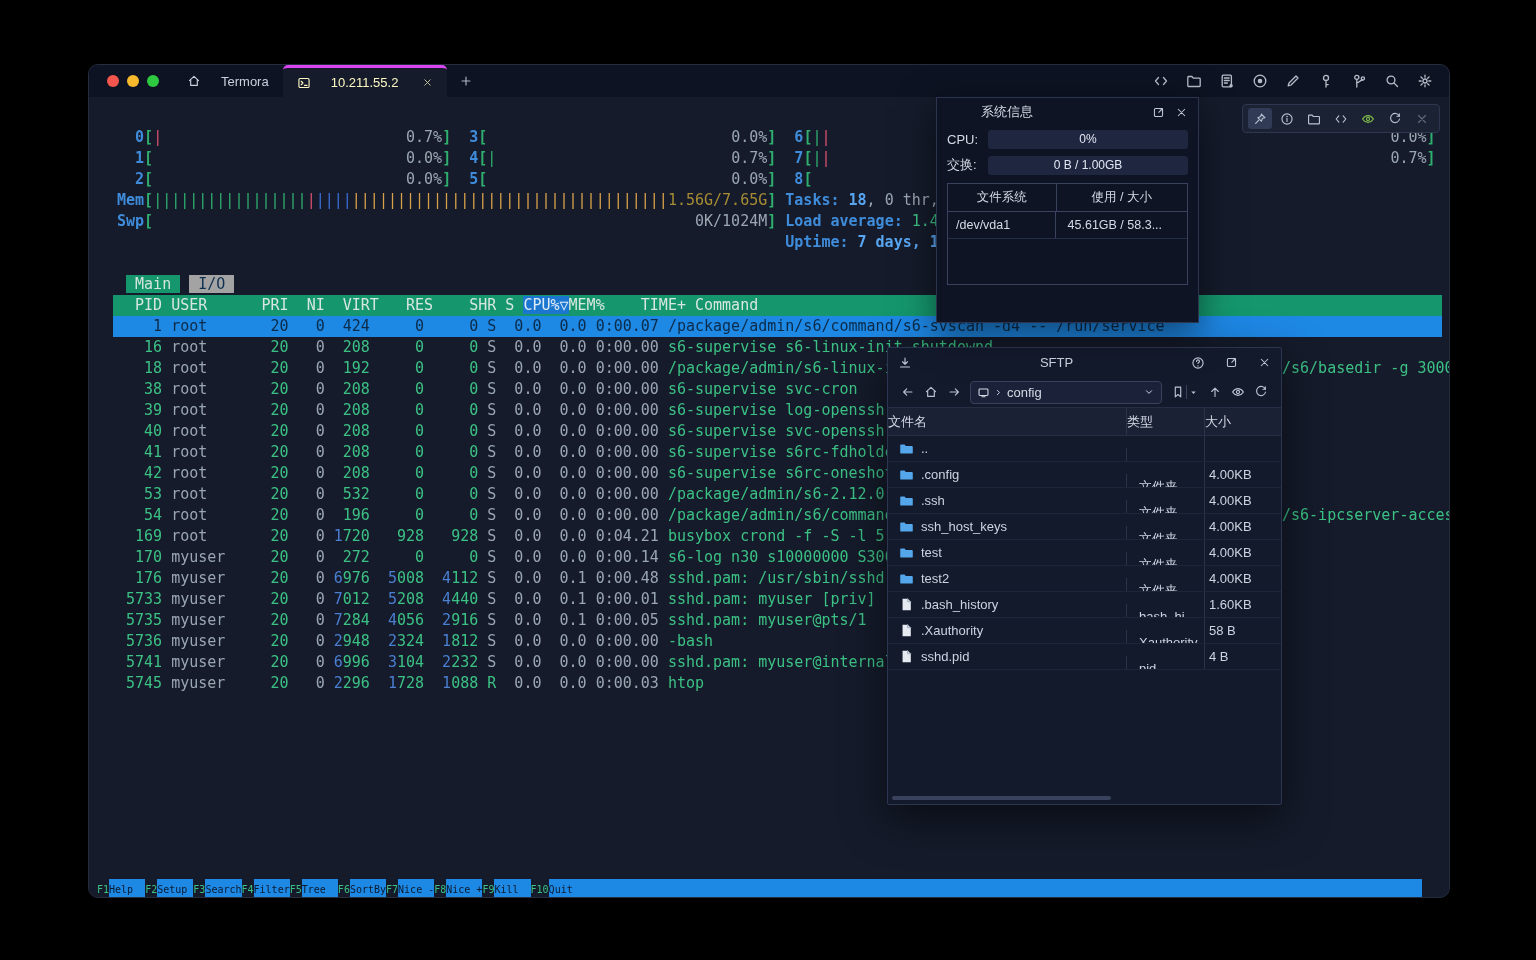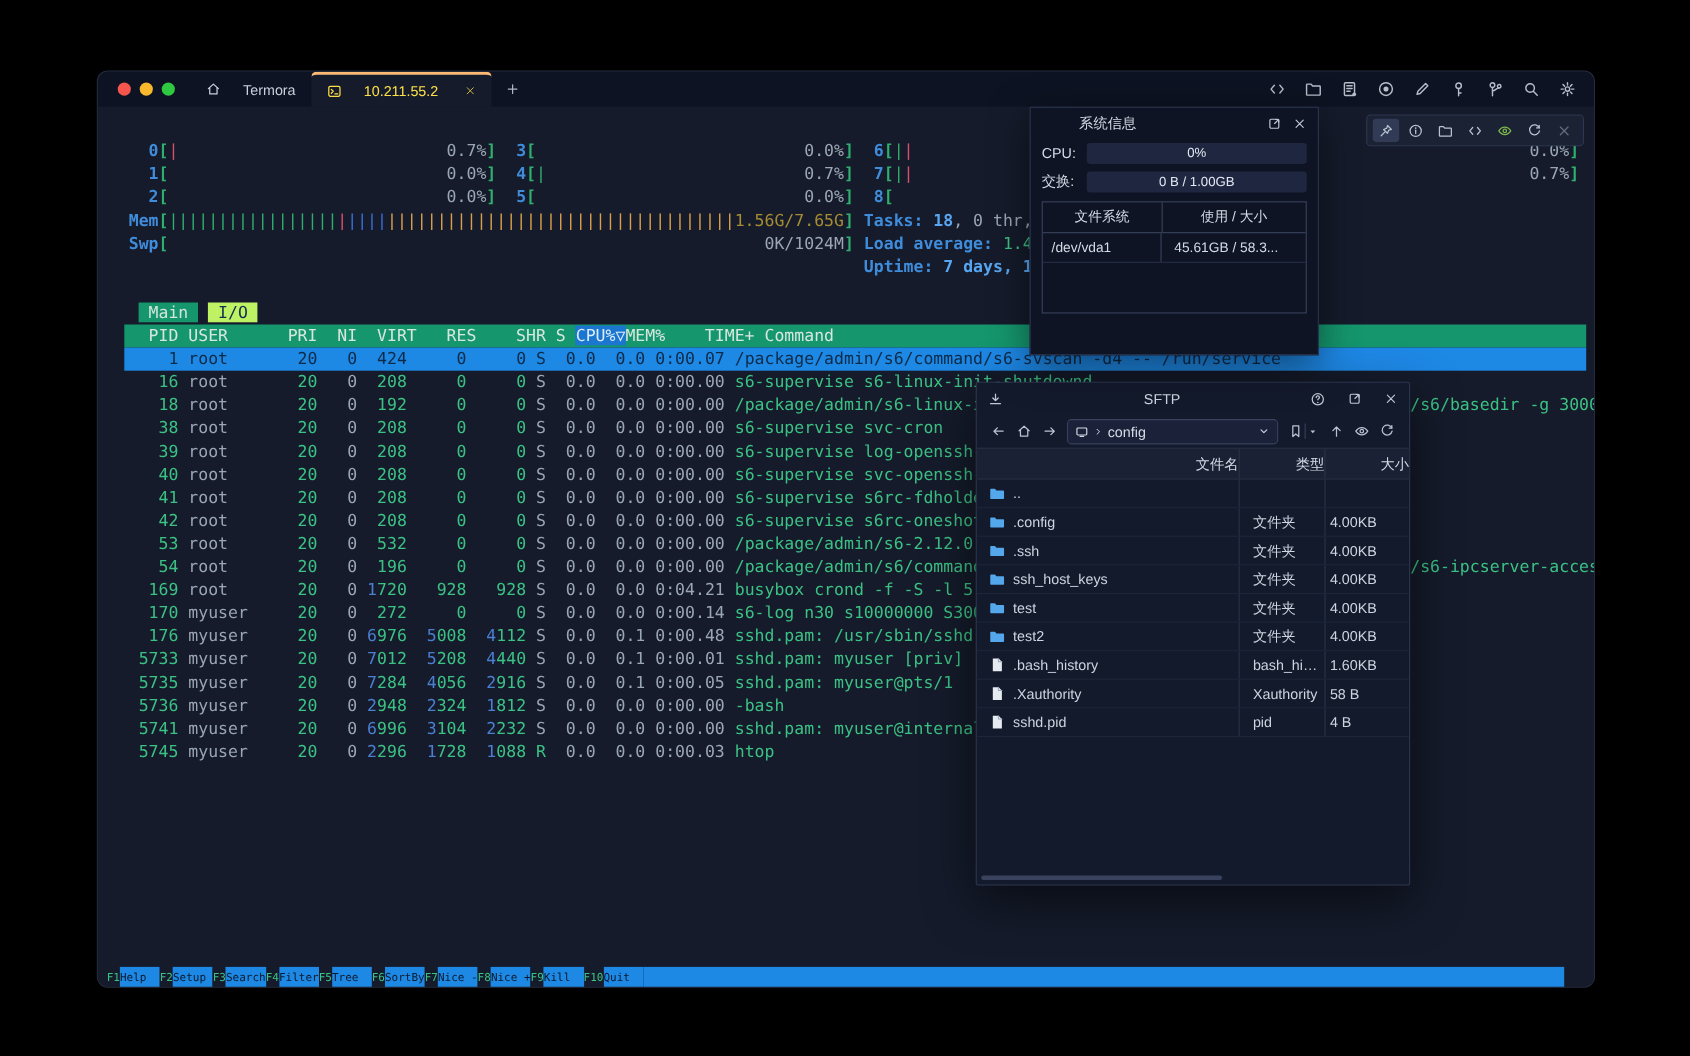--- a/index.html
+++ b/index.html
@@ -5,21 +5,21 @@
   html,body{margin:0;padding:0;background:#000;}
   .stage{position:relative;width:1536px;height:960px;background:#000;overflow:hidden;font-family:"Liberation Sans",sans-serif;}
   .window{position:absolute;left:88px;top:64px;width:1360px;height:832px;background:#151b2b;border:1px solid #252c3e;border-radius:10px;overflow:hidden;box-shadow:0 24px 70px rgba(0,0,0,.65);}
   
   .titlebar{position:absolute;left:0;top:0;right:0;height:32px;background:#0d1322;display:flex;align-items:stretch;}
   .lights{display:flex;align-items:center;gap:8px;padding:0 14px 0 18px;}
   .light{width:12px;height:12px;border-radius:50%;}
   .l-red{background:#f4564e}.l-yellow{background:#f8b92c}.l-green{background:#2fc841}
   .tab{display:flex;align-items:center;gap:20px;padding:0 14px;color:#c9d0dc;font-size:13px;position:relative;cursor:default;}
   .tab .ic{display:flex}
-  .tab.active{background:#151b2b;color:#fde047;border-top:3px solid #fdba74;border-radius:5px 5px 0 0;padding-top:0;}
+  .tab.active{background:#151b2b;color:#fef9c3;border-top:3px solid #d946ef;border-radius:5px 5px 0 0;padding-top:0;}
   .tab .close{margin-left:4px;opacity:.8}
   .newtab{display:flex;align-items:center;padding:0 12px;color:#aeb6c4}
   .tb-icons{margin-left:auto;display:flex;align-items:center;gap:17px;padding-right:16px;}
   .tbtn{display:flex;color:#c6ccd8;opacity:.92}
   .ic svg{display:block}
   
   .terminal{position:absolute;left:0;top:32px;right:0;bottom:0;background:#151b2b;font-family:"DejaVu Sans Mono",monospace;font-size:15px;}
   .htop{position:absolute;left:8px;top:30px;margin-left:16px;}
   .line{height:21px;line-height:21px;white-space:pre;padding-left:4px;width:1325px;color:#9aa6b2;}
   .line-band{background:#15966c;color:#d6e7df;}
@@ -30,21 +30,21 @@
   .c-gray{color:#9aa6b2}
   .c-green{color:#3cc184}
   .c-kblue{color:#4a7fd1}
   .c-white{color:#ced8e4}
   .c-num{color:#58a6f2;font-weight:bold}
   .c-val{color:#58a6f2;font-weight:bold}
   .c-yellow{color:#a68c33}
   .t-g{color:#2fae6e}.t-r{color:#d9506e}.t-b{color:#3a6fd8}.t-o{color:#d9a049}
   .hdr-sort{background:#1b76d0;color:#dcecf8}
   .tb-main{background:#15966c;color:#d3e4db}
-  .tb-io{background:#bef264;color:#0f3050}
+  .tb-io{background:#a3a3a3;color:#0f3050}
   .fnbar{position:absolute;left:8px;top:782px;width:1325px;height:21px;line-height:21px;display:flex;white-space:pre;font-family:"DejaVu Sans Mono",monospace;font-size:10px;}
   .fk{color:#3cc184}
   .fl{background:#1e88e5;color:#0b1b30}
   .fl.fill{flex:1}
   
   .sys{position:absolute;left:847px;top:32px;width:261px;height:224px;background:#0e1424;border:1px solid #2c3550;box-shadow:0 10px 34px rgba(0,0,0,.5);color:#d4dbe6;font-size:13px;z-index:6;}
   .sys-title{height:28px;display:flex;align-items:center;padding:0 10px;}
   .sys-title .t{flex:1;text-align:left;padding-left:34px;}
   .sys-title .ic{margin-left:10px;color:#c0c8d6;cursor:pointer}
   .sys-row{display:flex;align-items:center;height:26px;padding:0 10px;gap:7px;}
@@ -68,27 +68,27 @@
   
   .sftp{position:absolute;left:798px;top:282px;width:393px;height:456px;background:#131a2c;border:1px solid #2d3650;border-radius:2px;box-shadow:0 14px 44px rgba(0,0,0,.55);color:#ccd4e0;font-size:13px;z-index:5;}
   .sftp-title{height:29px;display:flex;align-items:center;padding:0 10px;gap:20px;}
   .sftp-title .t{flex:1;text-align:center;padding-left:10px;}
   .sftp-title .ic{color:#c0c8d6;cursor:pointer}
   .sftp-toolbar{height:30px;display:flex;align-items:center;padding:0 8px;gap:9px;color:#bac2d2;justify-content:center;}
   .pathbox{width:178px;height:21px;border:1px solid #39415c;background:#1a2138;border-radius:4px;display:flex;align-items:center;padding:0 6px;gap:3px;color:#d4dbe6;}
   .pathbox .t{flex:1}
   .bmwrap{display:flex;align-items:center;border-left:0;gap:1px}
   .vline{width:1px;height:14px;background:#39415c}
-  .sftp-h{display:flex;height:27px;line-height:27px;background:#1a2135;border-top:1px solid #262e45;border-bottom:1px solid #262e45;text-align:right;color:#d4dbe6;}
+  .sftp-h{display:flex;height:27px;line-height:27px;background:#1a2135;border-top:1px solid #262e45;border-bottom:1px solid #262e45;text-align:left;color:#d4dbe6;}
   .col-name{width:238px;box-sizing:border-box;}
   .col-type{width:78px;box-sizing:border-box;border-left:1px solid #2b3349;}
   .col-size{flex:1;box-sizing:border-box;border-left:1px solid #2b3349;}
   .sftp-row{display:flex;height:25px;line-height:25px;border-bottom:1px solid #1d2539;}
   .sftp-row .col-name{display:flex;align-items:center;gap:7px;padding-left:11px;text-align:left;overflow:hidden;white-space:nowrap;}
-  .sftp-row .col-type{padding-left:12px;text-align:left;overflow:hidden;white-space:nowrap;text-overflow:ellipsis;}
+  .sftp-row .col-type{padding-left:12px;text-align:left;overflow:hidden;white-space:nowrap;text-overflow:ellipsis;margin-top:12px;}
   .sftp-row .col-size{padding-left:4px;text-align:left;}
   .sftp-scroll{position:absolute;left:4px;bottom:4px;width:219px;height:4px;background:#39425c;border-radius:2px;}
 </style>
 </head>
 <body>
 
 <div class="stage">
   <div class="window">
 
     <div class="titlebar">

